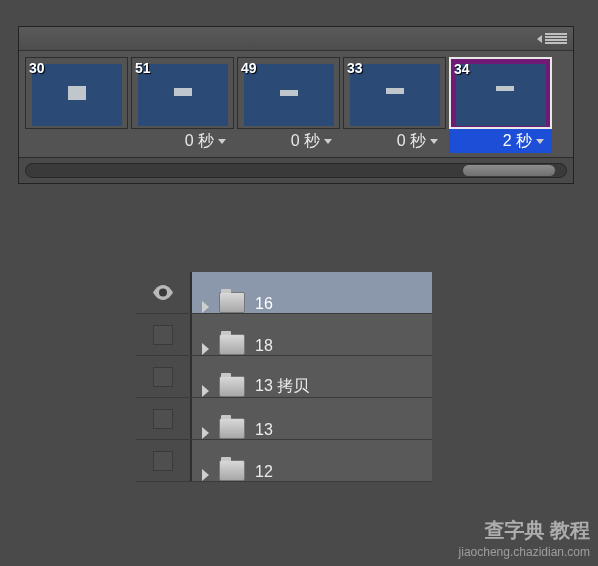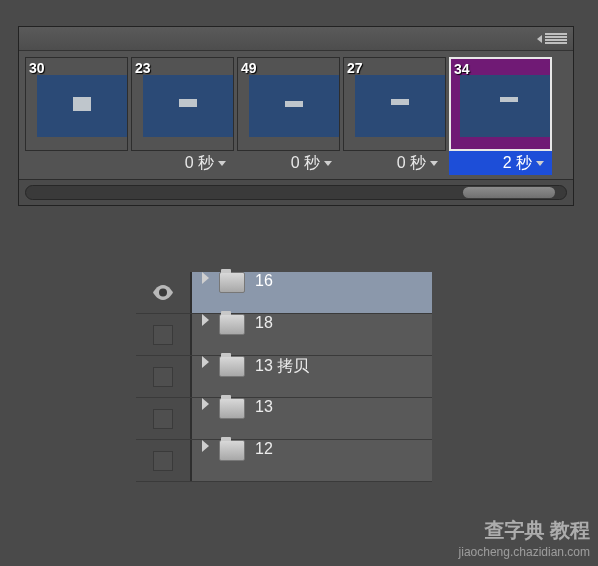--- a/index.html
+++ b/index.html
@@ -57,26 +57,26 @@
     background: #535353;
   }
   .frame {
     width: 103px;
     display: flex;
     flex-direction: column;
     align-items: center;
   }
   .frame-thumb-wrap {
     width: 103px;
-    height: 94px;
+    height: 72px;
     border: 1px solid #2d2d2d;
     background: #535353;
     display: flex;
     align-items: center;
-    justify-content: flex-end;
+    justify-content: center;
     position: relative;
   }
   .frame.selected .frame-thumb-wrap {
     border: 2px solid #e8e8e8;
     background: #701a75;
   }
   .frame-num {
     position: absolute;
     top: 2px;
     left: 3px;
@@ -169,21 +169,21 @@
     border: 1px solid #3a3a3a;
     background: #4f4f4f;
   }
   .eye {
     display:flex; align-items:center; justify-content:center;
   }
   .layer-body {
     flex: 1;
     background: #595959;
     display: flex;
-    align-items: flex-start;
+    align-items: flex-end;
     padding-left: 10px;
     gap: 10px;
   }
   .layer-row.selected .layer-body {
     background: #8b98ab;
   }
   .tri {
     width: 0; height: 0;
     border-top: 6px solid transparent;
     border-bottom: 6px solid transparent;
@@ -245,21 +245,21 @@
       <div class="frame">
         <div class="frame-thumb-wrap">
           <div class="frame-num">30</div>
           <div class="frame-canvas">
             <div class="stub" style="left:36px;top:22px;width:18px;height:14px"></div>
           </div>
         </div>
       </div>
       <div class="frame">
         <div class="frame-thumb-wrap">
-          <div class="frame-num">23</div>
+          <div class="frame-num">51</div>
           <div class="frame-canvas">
             <div class="stub" style="left:36px;top:24px;width:18px;height:8px"></div>
           </div>
         </div>
         <div class="frame-delay">
           <span>0 秒</span>
           <span class="delay-arrow"></span>
         </div>
       </div>
       <div class="frame">
@@ -269,21 +269,21 @@
             <div class="stub" style="left:36px;top:26px;width:18px;height:6px"></div>
           </div>
         </div>
         <div class="frame-delay">
           <span>0 秒</span>
           <span class="delay-arrow"></span>
         </div>
       </div>
       <div class="frame">
         <div class="frame-thumb-wrap">
-          <div class="frame-num">27</div>
+          <div class="frame-num">33</div>
           <div class="frame-canvas">
             <div class="stub" style="left:36px;top:24px;width:18px;height:6px"></div>
           </div>
         </div>
         <div class="frame-delay">
           <span>0 秒</span>
           <span class="delay-arrow"></span>
         </div>
       </div>
       <div class="frame selected">

